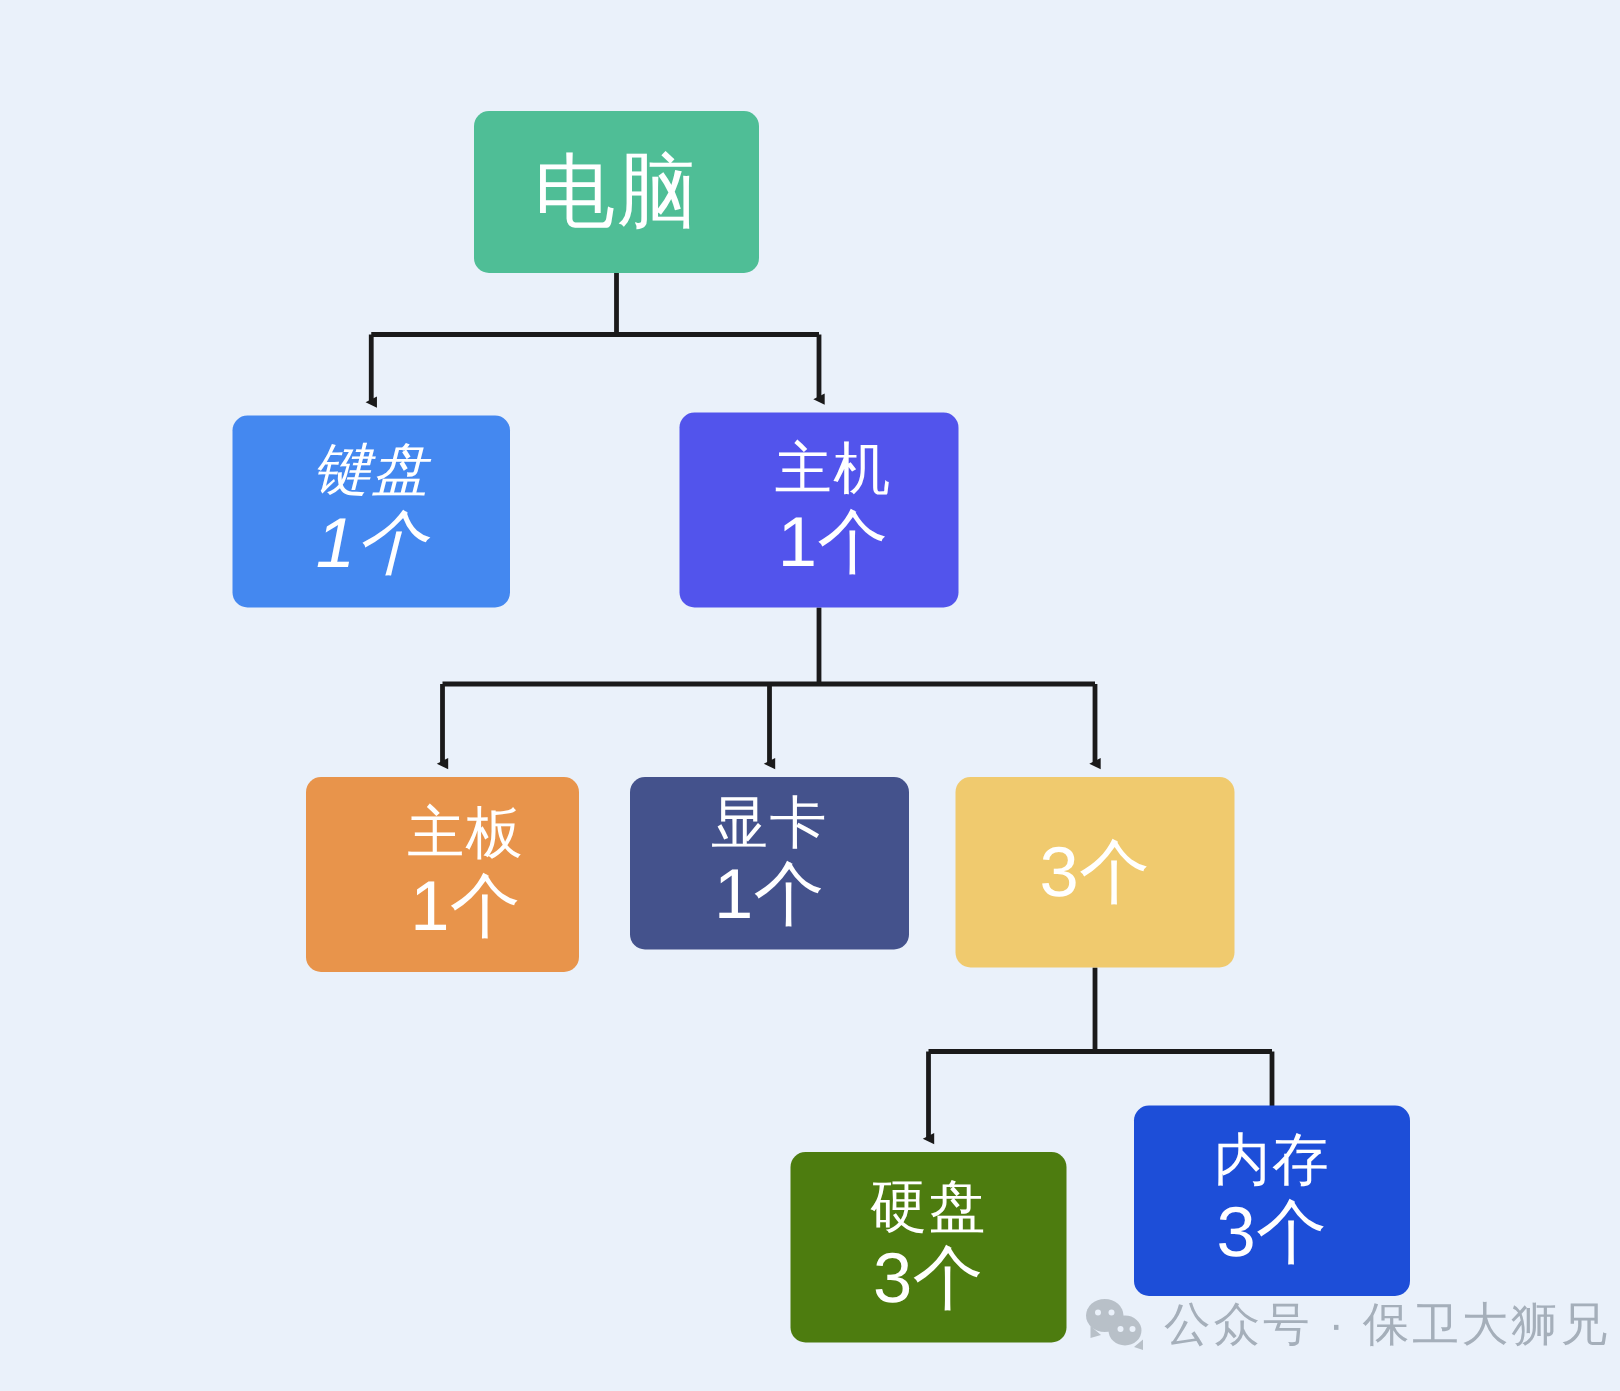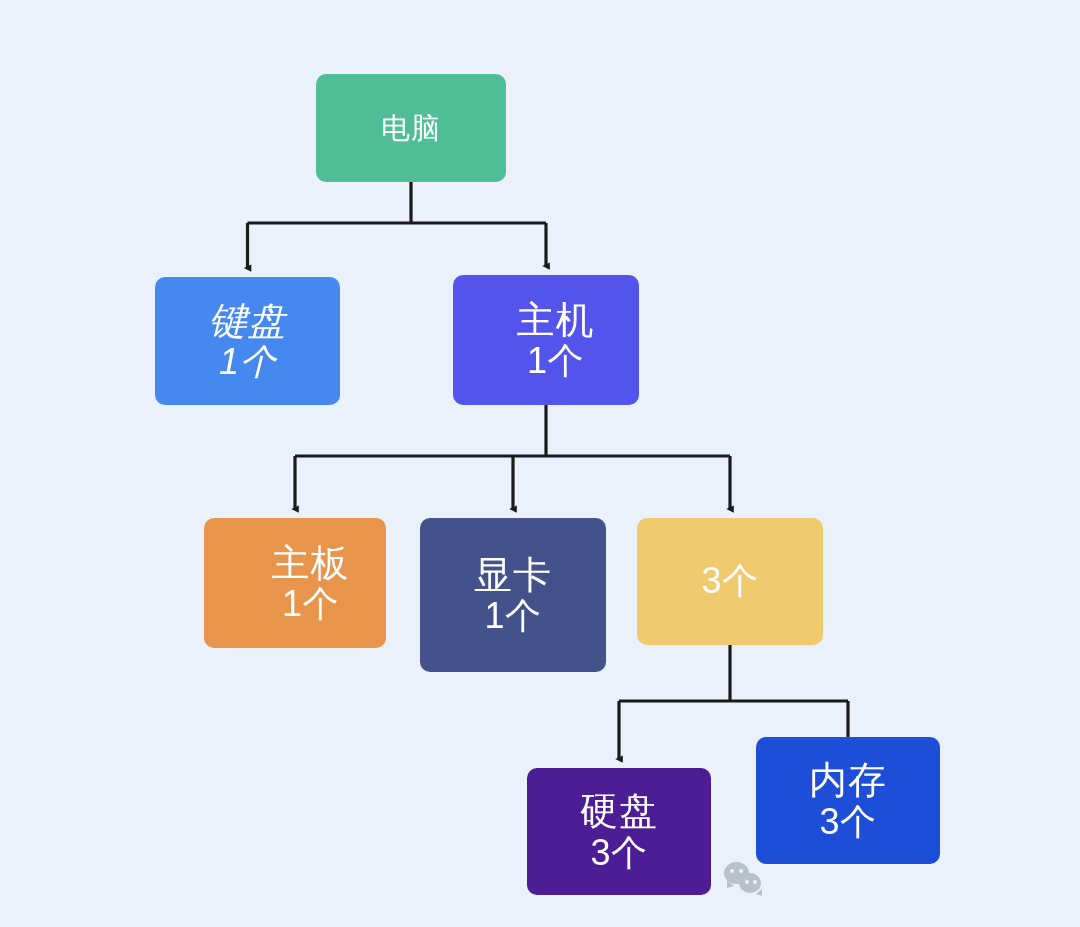--- a/index.html
+++ b/index.html
@@ -41,27 +41,27 @@
     line-height: 1.12;
     z-index: 2;
   }
   .node .nlabel {
     font-size: 38px;
     font-weight: 400;
     letter-spacing: 1px;
     white-space: nowrap;
   }
   .node .nqty {
-    font-size: 36px;
+    font-size: 47px;
     font-weight: 400;
     letter-spacing: 0.5px;
     white-space: nowrap;
   }
   .node.root .nlabel {
-    font-size: 29px;
+    font-size: 54px;
   }
 
   
   #watermark {
     position: absolute;
     left: 724px;
     top: 862px;
     display: flex;
     align-items: center;
     gap: 12px;
@@ -156,43 +156,44 @@
         <div class="nqty">1个</div>
       </div>
       <div class="node" style="left: 453px; top: 275px; width: 186px; height: 130px; background: rgb(82, 84, 236); padding-left: 19px;">
         <div class="nlabel">主机</div>
         <div class="nqty">1个</div>
       </div>
       <div class="node" style="left: 204px; top: 518px; width: 182px; height: 130px; background: rgb(232, 148, 75); padding-left: 31px;">
         <div class="nlabel">主板</div>
         <div class="nqty">1个</div>
       </div>
-      <div class="node" style="left: 420px; top: 518px; width: 186px; height: 154px; background: rgb(68, 82, 140);">
+      <div class="node" style="left: 420px; top: 518px; width: 186px; height: 115px; background: rgb(68, 82, 140);">
         <div class="nlabel">显卡</div>
         <div class="nqty">1个</div>
       </div>
       <div class="node" style="left: 637px; top: 518px; width: 186px; height: 127px; background: rgb(240, 202, 110);">
         <div class="nqty">3个</div>
       </div>
-      <div class="node" style="left: 527px; top: 768px; width: 184px; height: 127px; background: #4c1d95;">
+      <div class="node" style="left: 527px; top: 768px; width: 184px; height: 127px; background: #4d7c0f;">
         <div class="nlabel">硬盘</div>
         <div class="nqty">3个</div>
       </div>
       <div class="node" style="left: 756px; top: 737px; width: 184px; height: 127px; background: #1d4ed8;">
         <div class="nlabel">内存</div>
         <div class="nqty">3个</div>
       </div>
     </div>
 
   <div id="watermark">
     <span class="wechat-icon">
       <span class="b1"></span>
       <span class="b2"></span>
       <span class="t1"></span>
       <span class="t2"></span>
       <span class="d d1"></span>
       <span class="d d2"></span>
       <span class="d d3"></span>
       <span class="d d4"></span>
     </span>
+    <span class="wm-text">公众号 · 保卫大狮兄</span>
   </div>
 
 </div>
 
 </body></html>

